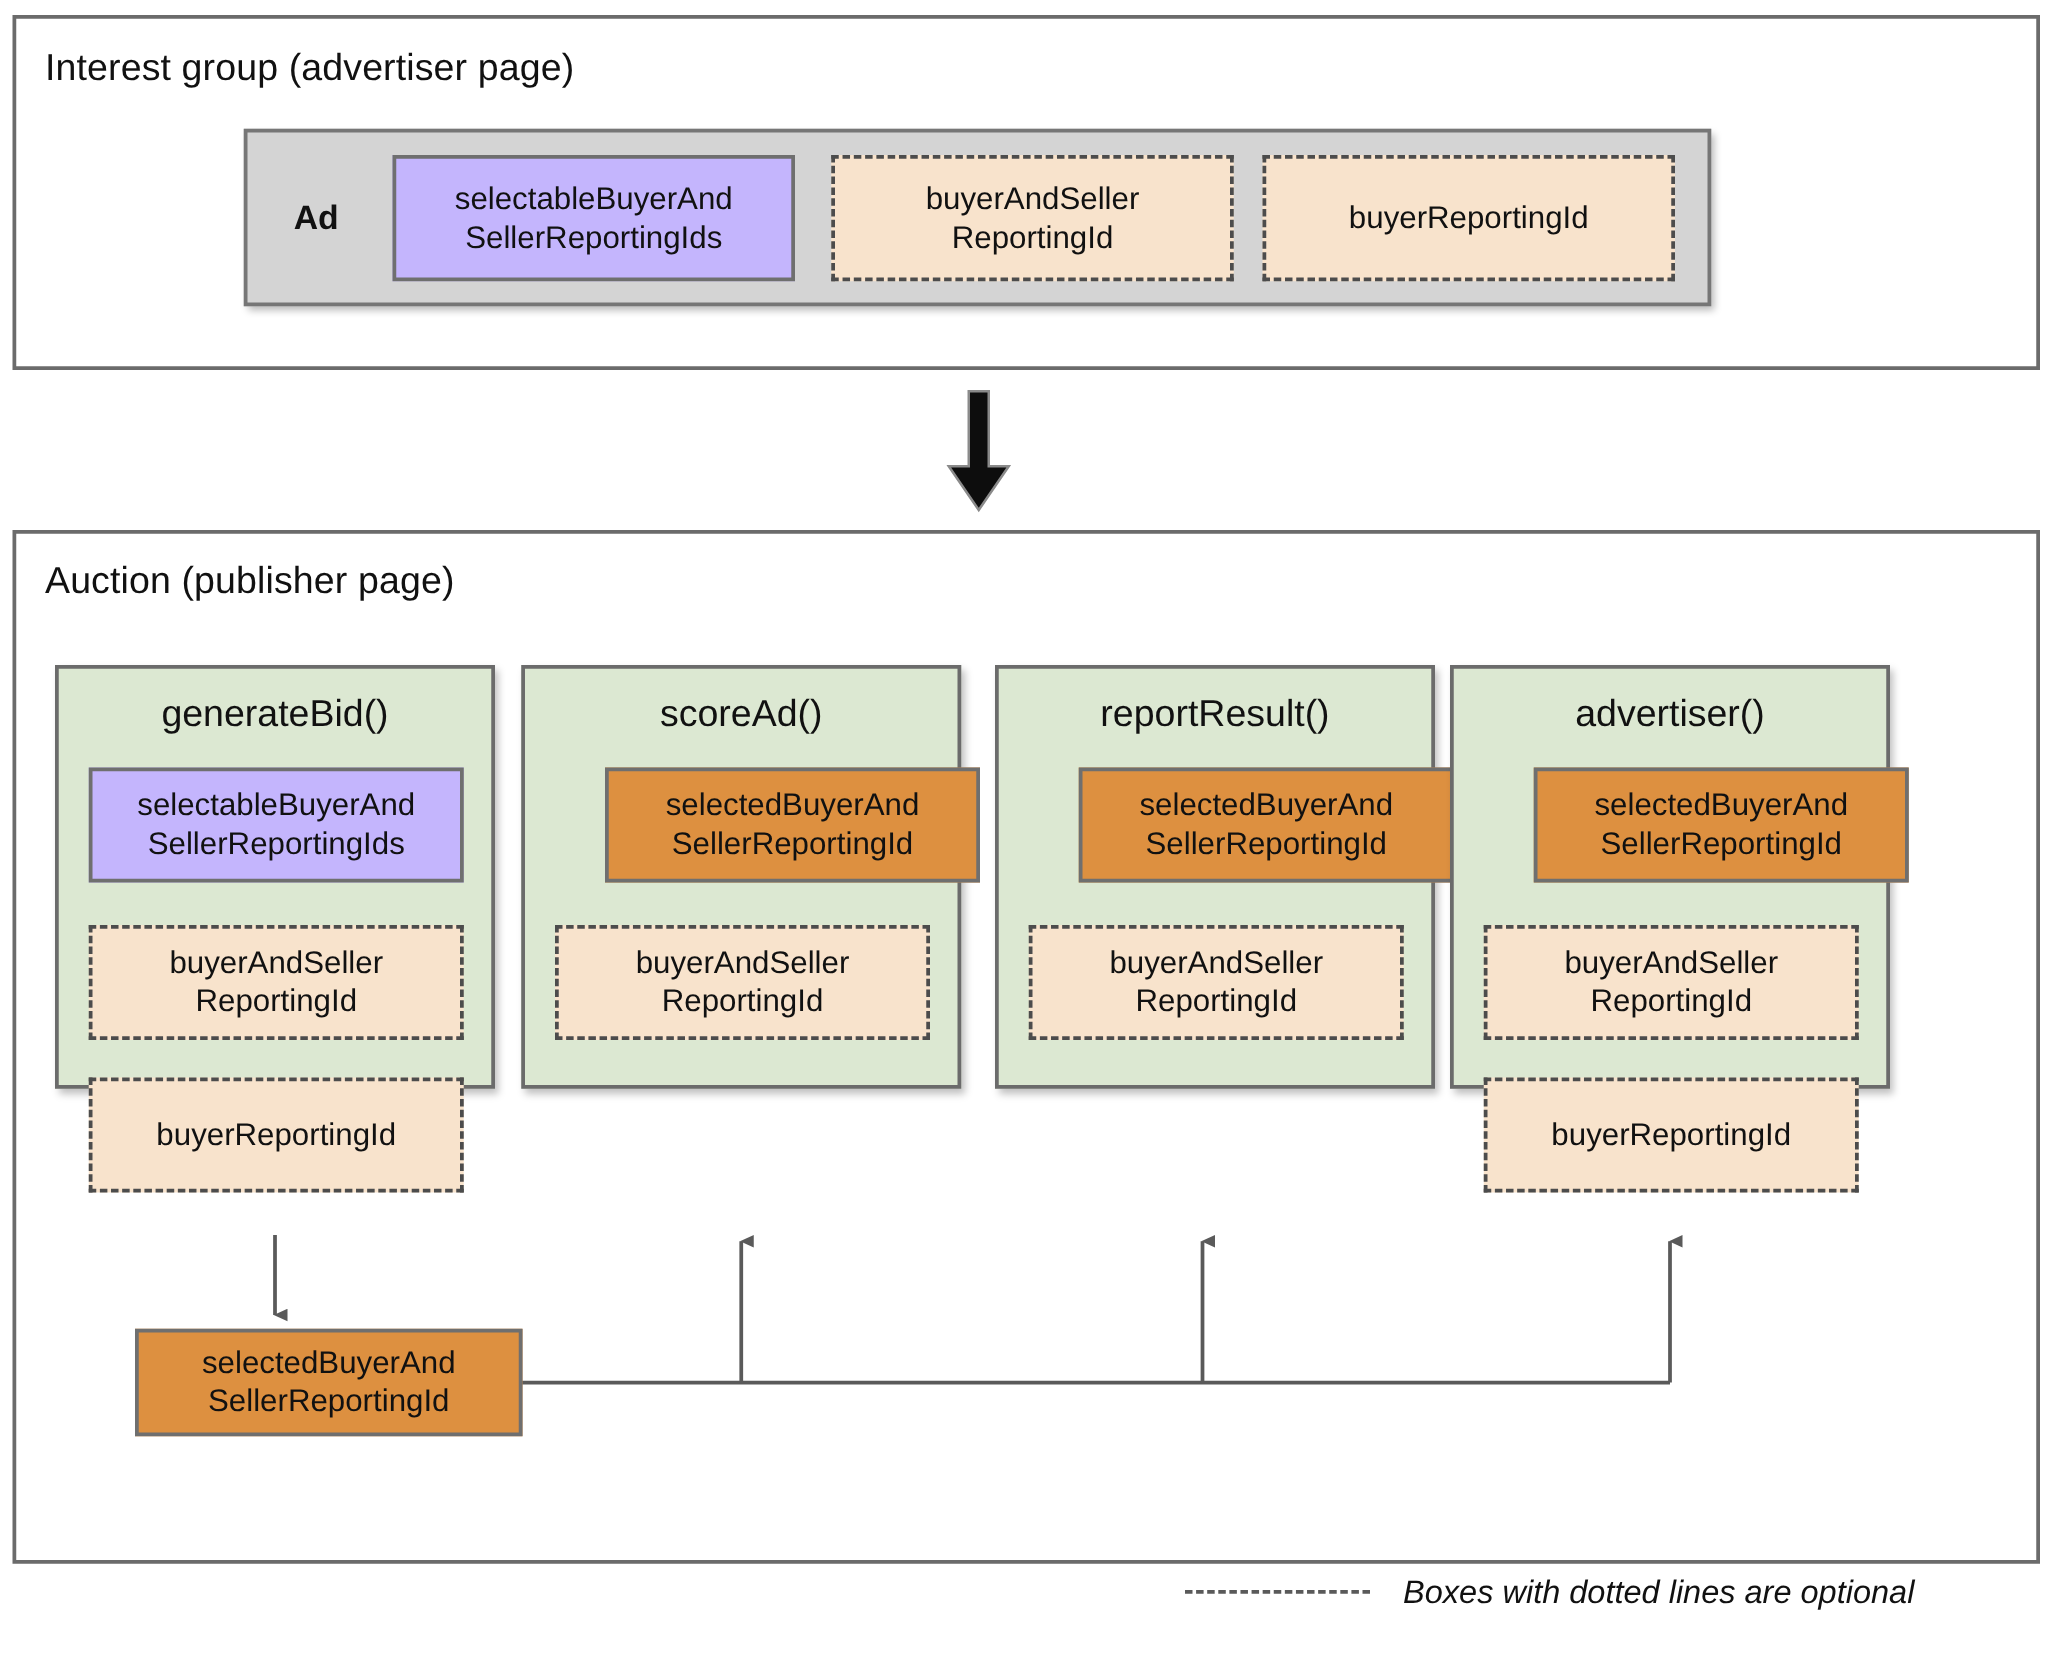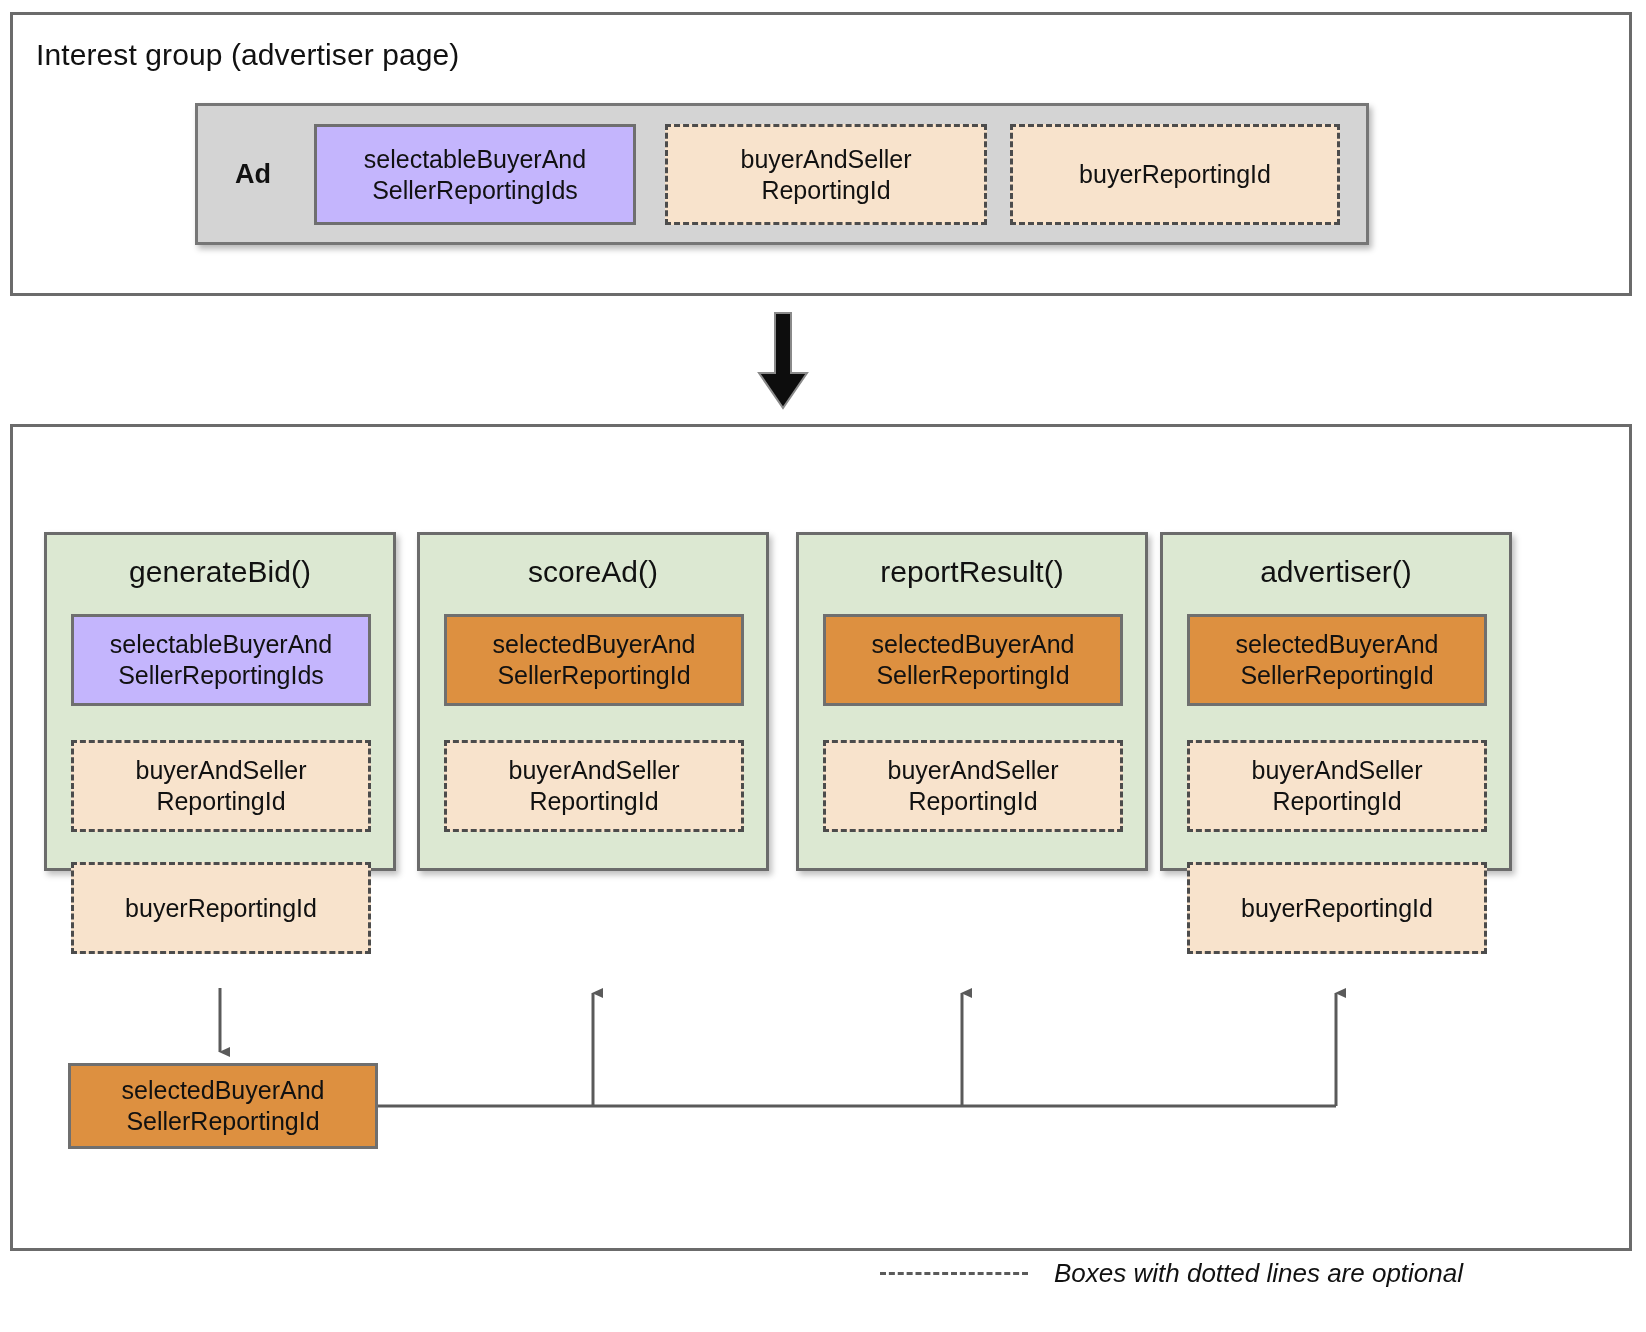--- a/index.html
+++ b/index.html
@@ -66,21 +66,21 @@
     justify-content:center;
     text-align:center;
     line-height:1.24;
     font-size:25px;
     color:#111;
     white-space:pre-line;
   }
   .box.solid{ border:3px solid #6f6f6f; }
   .box.dashed{ border:3px dashed #4c4c4c; }
   .fill-light-orange{ background:#c4b5fd; }
-  .fill-dark-orange{  background:#dd9040; }
+  .fill-dark-orange{  background:#dd9040;margin-left:40px; }
   .fill-cream{        background:#f8e3cc; }
 
   
   #ig-box-0{ position:absolute; left:116px; top:18px; width:322px; height:101px; }
   #ig-box-1{ position:absolute; left:467px; top:18px; width:322px; height:101px; }
   #ig-box-2{ position:absolute; left:812px; top:18px; width:330px; height:101px; }
 
   
   #flow-arrow{
     position:absolute;
@@ -135,20 +135,21 @@
   }
 
   
   #legend{
     position:absolute;
     left:880px; top:1258px;
     width:720px;
     display:flex;
     align-items:center;
     gap:26px;
+    justify-content:center;
   }
   #legend-dash{
     width:148px;
     height:0;
     border-top:3px dashed #5a5a5a;
     flex:0 0 auto;
   }
   #legend-text{
     font-size:26px;
     font-style:italic;
@@ -174,20 +175,21 @@
 ReportingId</div>
 
     <div class="box dashed fill-cream" id="ig-box-2">buyerReportingId</div>
   </div>
 
   <svg id="flow-arrow" viewBox="0 0 52 100">
     <path d="M18 2 H34 V62 H50 L26 97 L2 62 H18 Z" fill="#0d0d0d" stroke="#8a8a8a" stroke-width="2"></path>
   </svg>
 
   <div class="frame" id="auction-frame"></div>
+  <div class="frame-title" id="auction-title">Auction (publisher page)</div>
 
   <div class="fn-col" id="fn-col-0">
     <div class="fn-title">generateBid()</div>
     <div class="box solid fill-light-orange fn-box r0">selectableBuyerAnd
 SellerReportingIds</div>
     <div class="box dashed fill-cream fn-box r1">buyerAndSeller
 ReportingId</div>
     <div class="box dashed fill-cream fn-box r2">buyerReportingId</div>
   </div>
 

